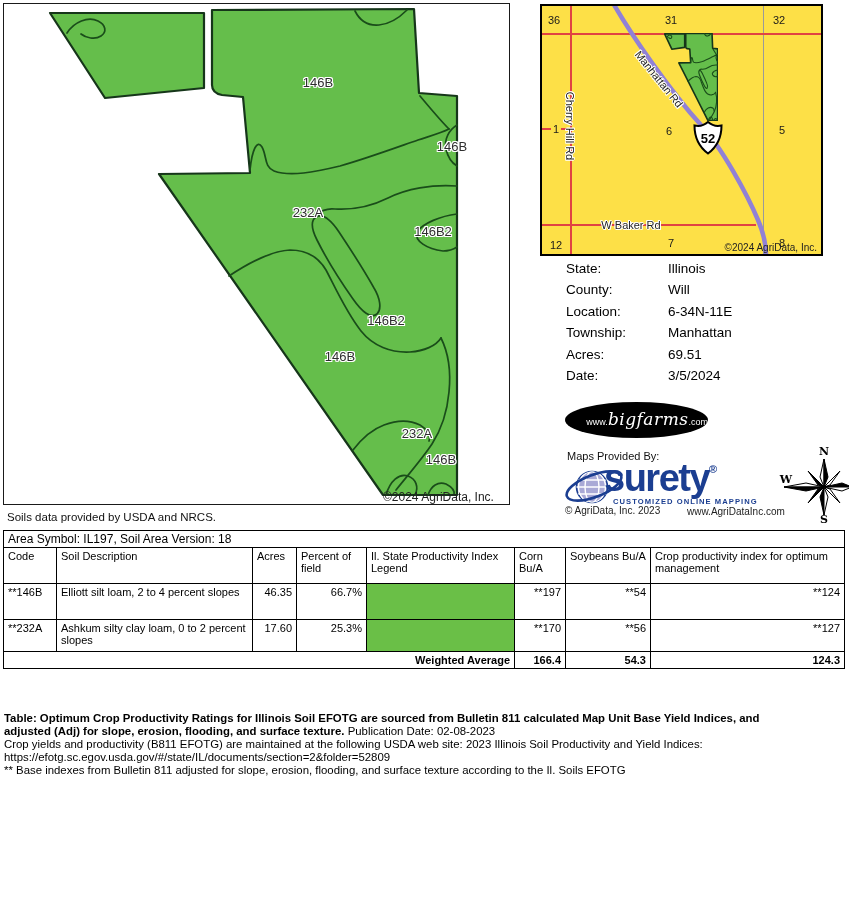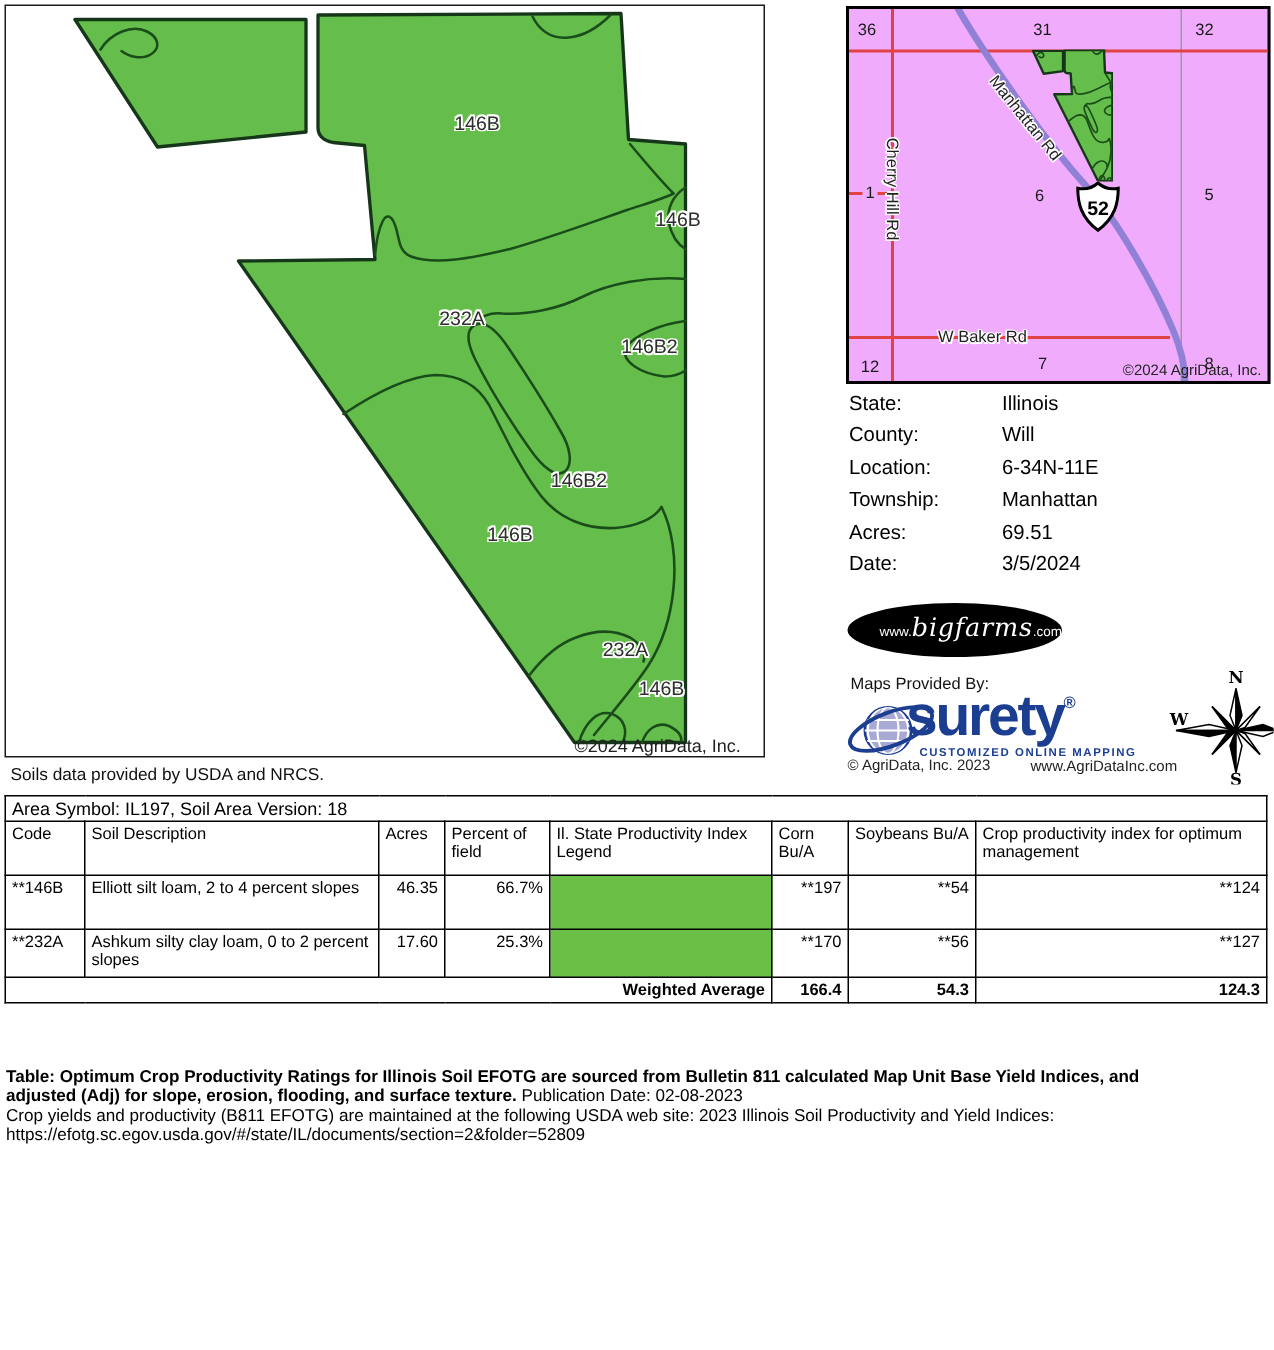--- a/index.html
+++ b/index.html
@@ -7,21 +7,21 @@
   .abs{position:absolute;}
   
   #map-frame{left:3px;top:3px;width:505px;height:500px;border:1.5px solid #1a1a1a;background:#fff;}
   #main-map-svg{left:0;top:0;}
   #parcel-shapes path{vector-effect:non-scaling-stroke;fill:none;stroke:var(--contour-green,#1a4d1a);stroke-width:var(--sw,1.7);stroke-linecap:round;}
   #parcel-shapes path.p-outline{fill:var(--parcel-green,#65be4b);stroke:var(--outline-dark,#16361a);stroke-width:var(--swo,2.2);stroke-linejoin:round;}
   .mlabel{transform:translate(-50%,-50%);font-size:13px;color:#2e2e2e;white-space:nowrap;
     text-shadow:1px 0 0 #fff,-1px 0 0 #fff,0 1px 0 #fff,0 -1px 0 #fff,1px 1px 0 #fff,-1px -1px 0 #fff,1px -1px 0 #fff,-1px 1px 0 #fff;}
   .map-copy{font-size:12px;color:#222;white-space:nowrap;}
   
-  #inset-box{left:564px;top:4px;width:279px;height:248px;border:2px solid #000;background:#f0abfc;overflow:hidden;}
+  #inset-box{left:540px;top:4px;width:279px;height:248px;border:2px solid #000;background:#fde047;overflow:hidden;}
   .grayline{background:#9a9a9a;}
   .redline{background:var(--road-red,#e04343);}
   .sec-num{transform:translate(-50%,-50%);font-size:11px;color:#1a1a1a;}
   .ilabel{transform:translate(-50%,-50%);font-size:11px;color:#1f1f1f;white-space:nowrap;
     text-shadow:1px 0 0 #fff,-1px 0 0 #fff,0 1px 0 #fff,0 -1px 0 #fff,1px 1px 0 #fff,-1px -1px 0 #fff;}
   .inset-copy{font-size:10px;color:#222;white-space:nowrap;}
   
   .info-row{height:21.4px;line-height:21.4px;font-size:13.5px;color:#000;}
   .info-row .lbl{display:inline-block;width:82px;}
   .info-row .val{font-weight:normal;padding-left:20px;}
@@ -237,13 +237,14 @@
     <td class="num">124.3</td>
   </tr>
 </tbody>
   </table>
 
 <div class="abs" id="footer">
   <div><b>Table: Optimum Crop Productivity Ratings for Illinois Soil EFOTG are sourced from Bulletin 811 calculated Map Unit Base Yield Indices, and</b></div>
   <div><b>adjusted (Adj) for slope, erosion, flooding, and surface texture.</b><span> Publication Date: 02-08-2023</span></div>
   <div>Crop yields and productivity (B811 EFOTG) are maintained at the following USDA web site: 2023 Illinois Soil Productivity and Yield Indices:</div>
   <div>https://efotg.sc.egov.usda.gov/#/state/IL/documents/section=2&amp;folder=52809</div>
+  <div>** Base indexes from Bulletin 811 adjusted for slope, erosion, flooding, and surface texture according to the Il. Soils EFOTG</div>
 </div>
 
 </body></html>

